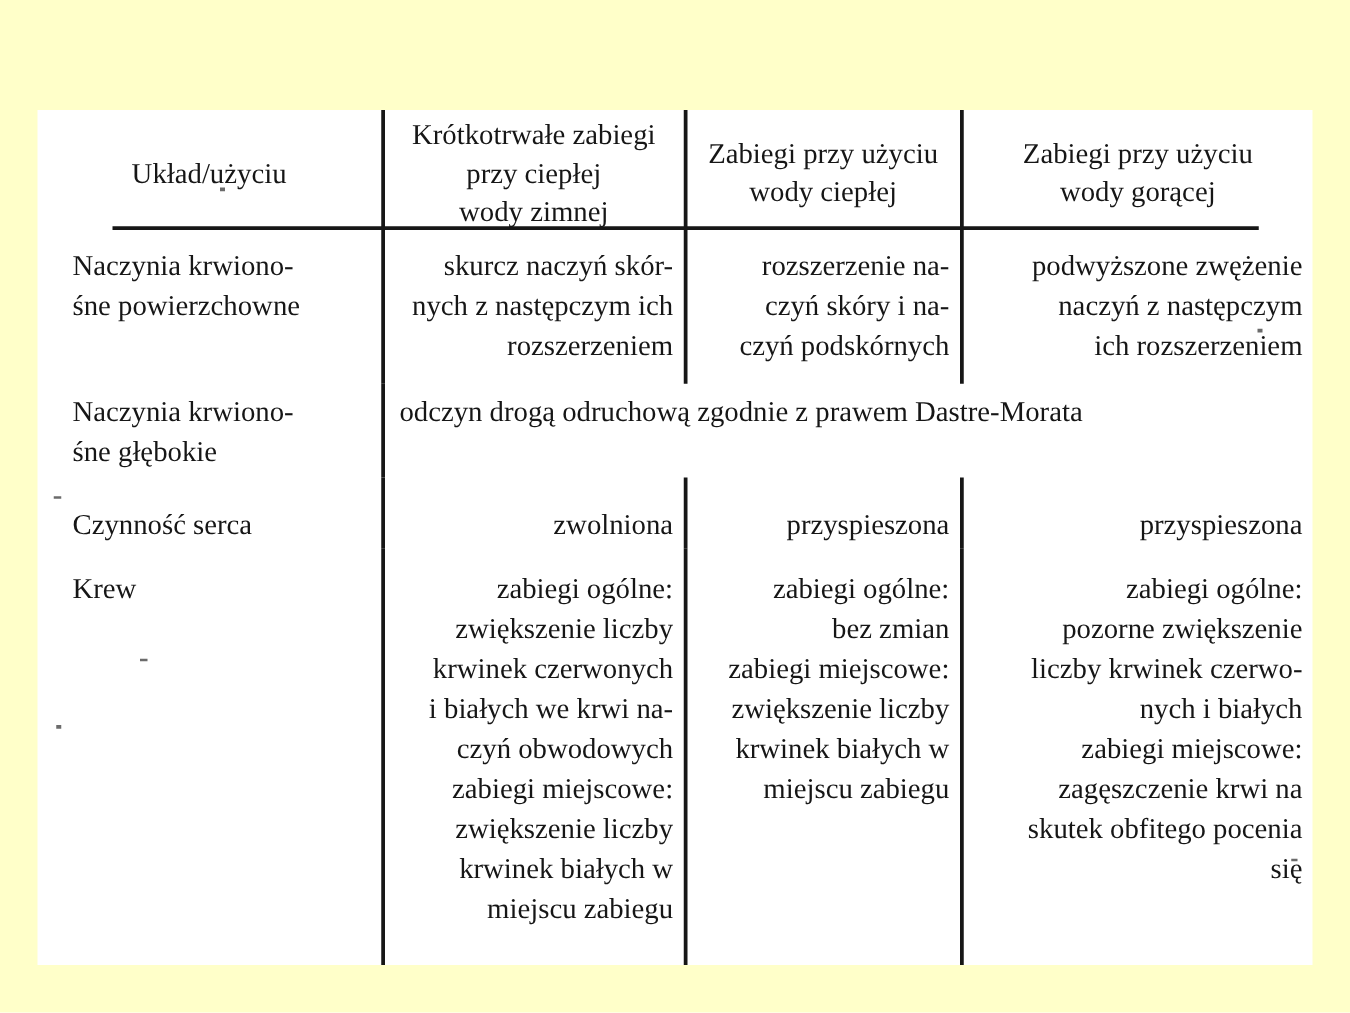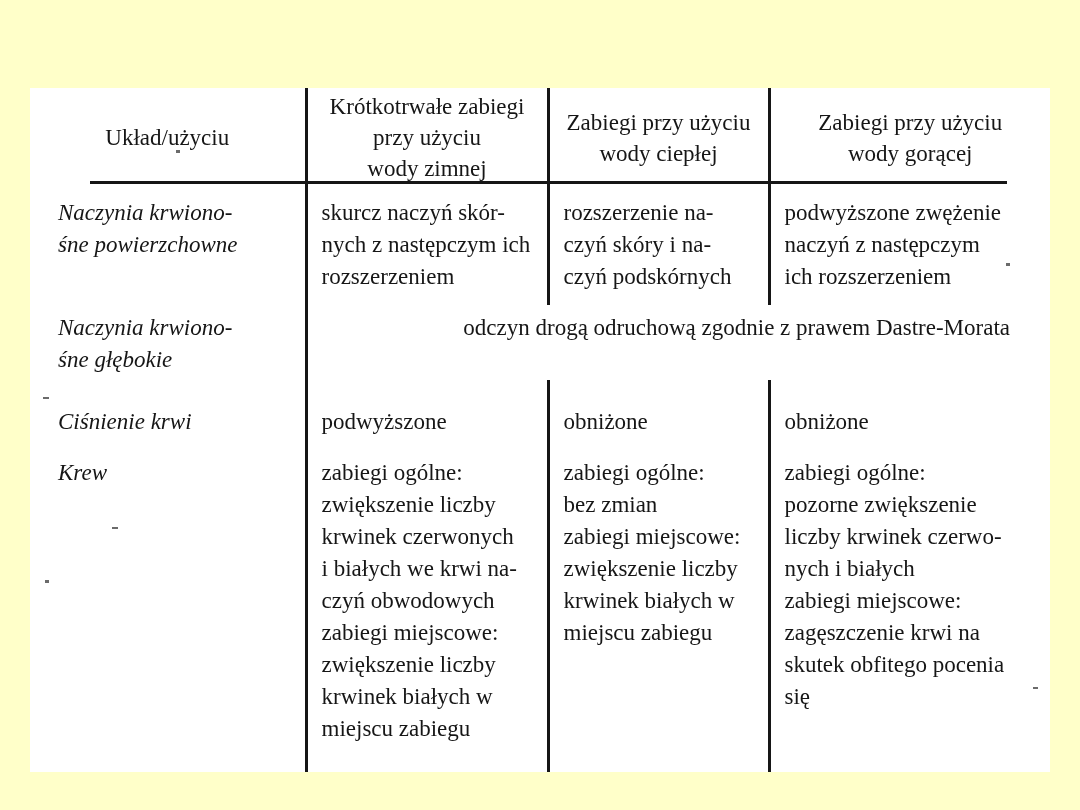--- a/index.html
+++ b/index.html
@@ -13,29 +13,29 @@
 
   table.doc { position:absolute; left:0; top:0; width:1020px; height:684px;
               border-collapse:collapse; table-layout:fixed;
               font-size:23px; line-height:32px; }
   td, th { vertical-align:top; text-align:left; font-weight:normal;
            white-space:pre-line; padding:0; overflow:hidden; }
   .vr { border-right:3px solid var(--ink); }
 
   tr.hdr th { vertical-align:middle; text-align:center; line-height:31px; }
 
-  .c1 { padding-left:28px; padding-right:10px;font-style:italic; }
-  .cx { padding-left:14px; padding-right:8px; }
+  .c1 { padding-left:28px; padding-right:10px; }
+  .cx { padding-left:14px; padding-right:8px;text-align:right; }
 
   tr.r1 td { padding-top:9px; }
   tr.r2 td { padding-top:7px; }
   tr.r3 td { padding-top:22px; }
   tr.r4 td { padding-top:26px; }
   tr.r5 td { padding-top:16px; }
-  td.spancell { text-align:right; padding-left:0; padding-right:40px; }
+  td.spancell { text-align:left; padding-left:12px; padding-right:40px; }
 
   .hrule { position:absolute; left:60px; top:93px; width:917px; height:3px;
            background:var(--ink); }
 
   .speck { position:absolute; background:#3a3a3a; opacity:.75; }
 </style>
 </head>
 <body>
 
 <div class="scan">
@@ -45,21 +45,21 @@
       <col style="width:276px">
         <col style="width:242px">
       <col style="width:221px">
         <col style="width:281px">
     </colgroup>
 
     <tbody>
         <tr class="hdr" style="height:95px">
       <th class="vr">Układ/użyciu</th>
       <th class="vr">Krótkotrwałe zabiegi
-przy użyciu
+przy ciepłej
 wody zimnej</th>
       <th class="vr">Zabiegi przy użyciu
 wody ciepłej</th>
       <th>Zabiegi przy użyciu
 wody gorącej</th>
     </tr>
 
     <tr class="r1" style="height:112px">
       <td class="vr c1">Naczynia krwiono-
 śne powierzchowne</td>
@@ -73,27 +73,27 @@
 naczyń z następczym
 ich rozszerzeniem</td>
     </tr>
 
     <tr class="r2" style="height:70px">
       <td class="vr c1">Naczynia krwiono-
 śne głębokie</td>
       <td class="spancell" colspan="3">odczyn drogą odruchową zgodnie z prawem Dastre-Morata</td>
     </tr>
 
+    <tr class="r3" style="height:46px">
+      <td class="vr c1">Czynność serca</td>
+      <td class="vr cx">zwolniona</td>
+      <td class="vr cx">przyspieszona</td>
+      <td class="cx">przyspieszona</td>
+    </tr>
 
-    <tr class="r4" style="height:46px">
-      <td class="vr c1">Ciśnienie krwi</td>
-      <td class="vr cx">podwyższone</td>
-      <td class="vr cx">obniżone</td>
-      <td class="cx">obniżone</td>
-    </tr>
 
     <tr class="r5" style="height:315px">
       <td class="vr c1">Krew</td>
       <td class="vr cx">zabiegi ogólne:
 zwiększenie liczby
 krwinek czerwonych
 i białych we krwi na-
 czyń obwodowych
 zabiegi miejscowe:
 zwiększenie liczby

